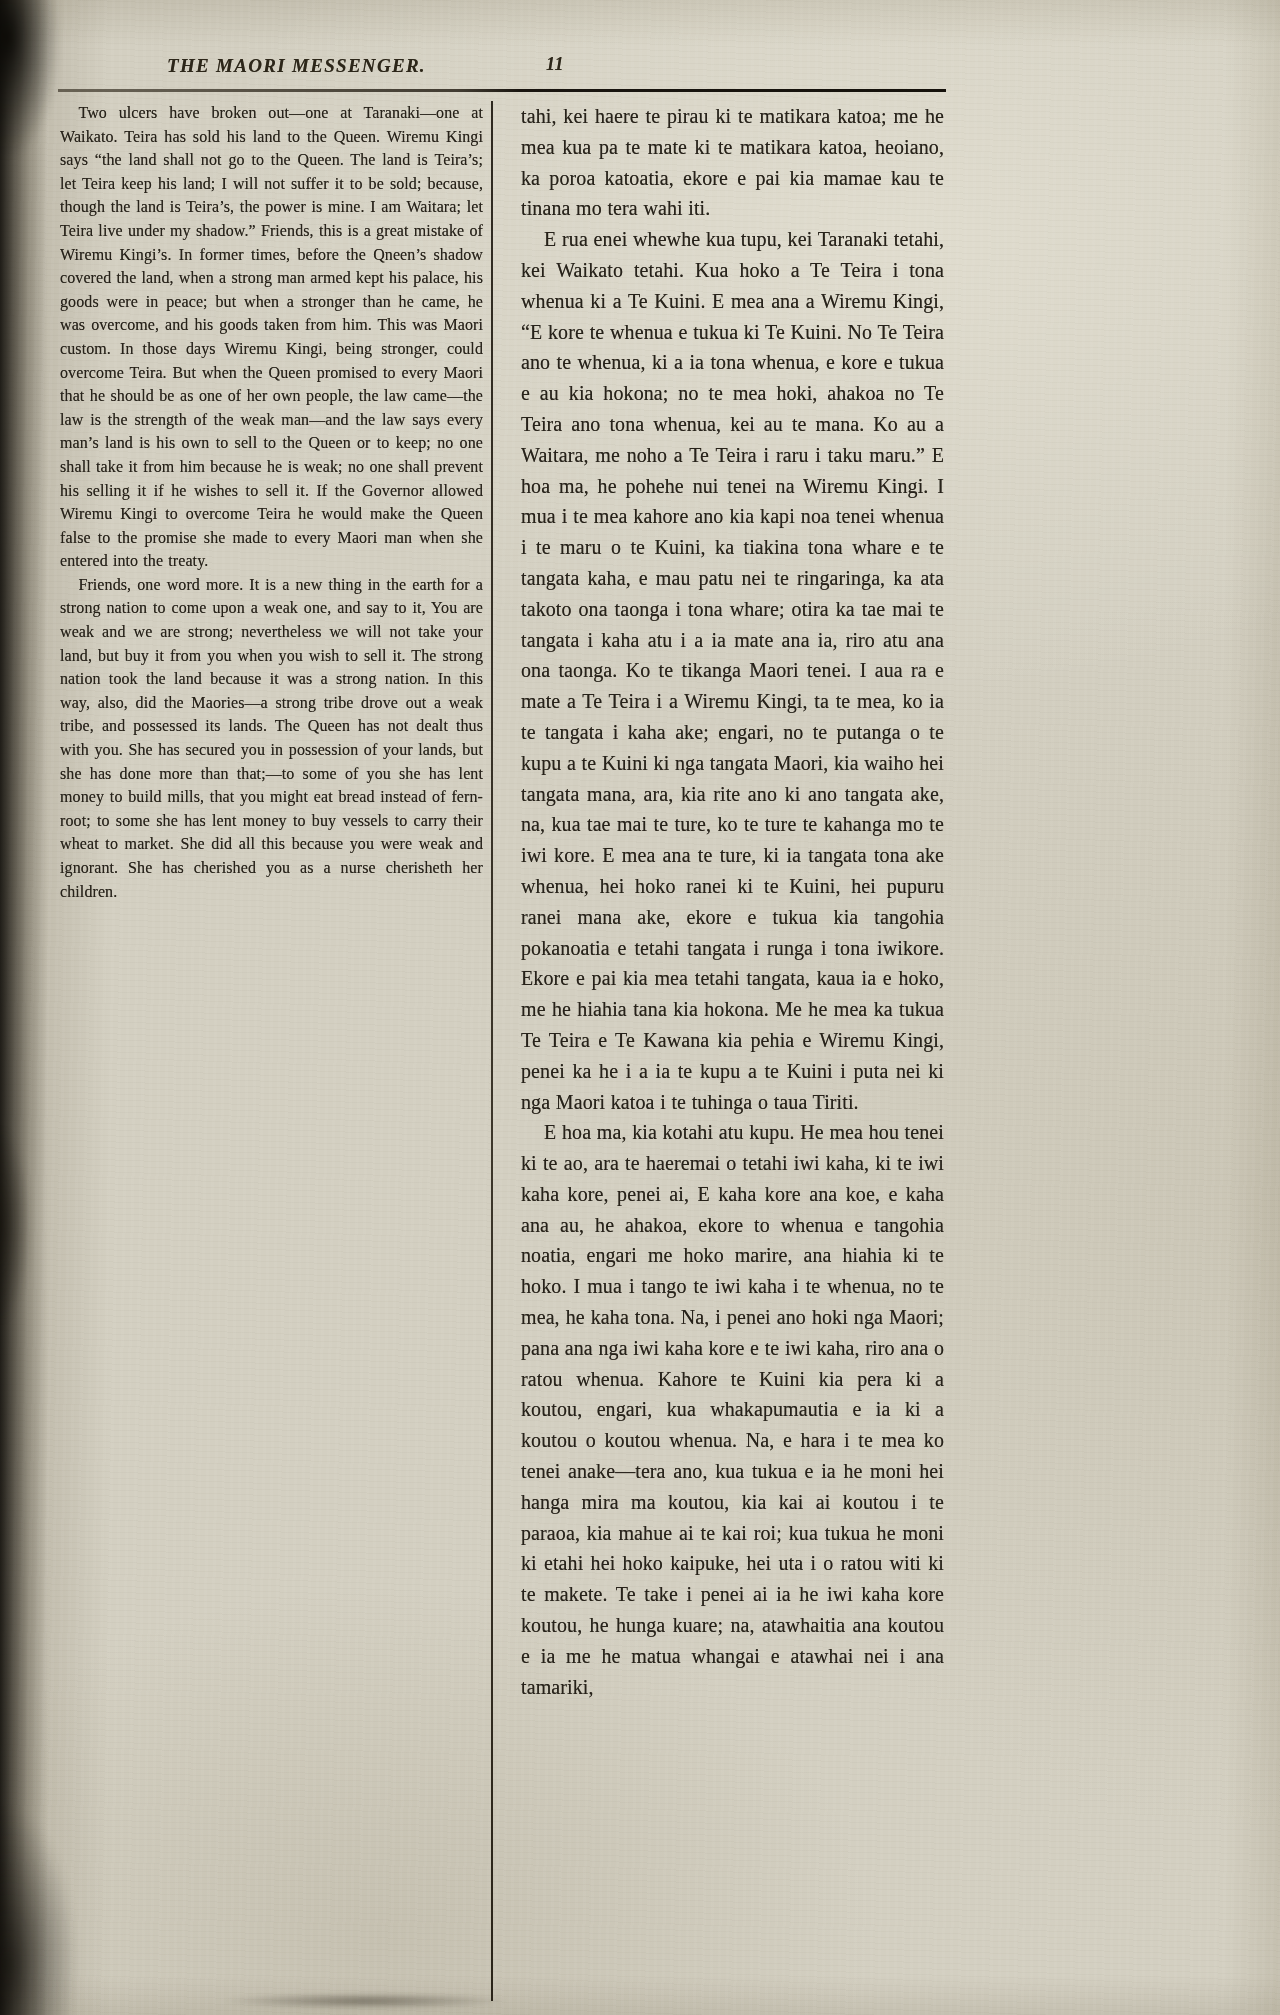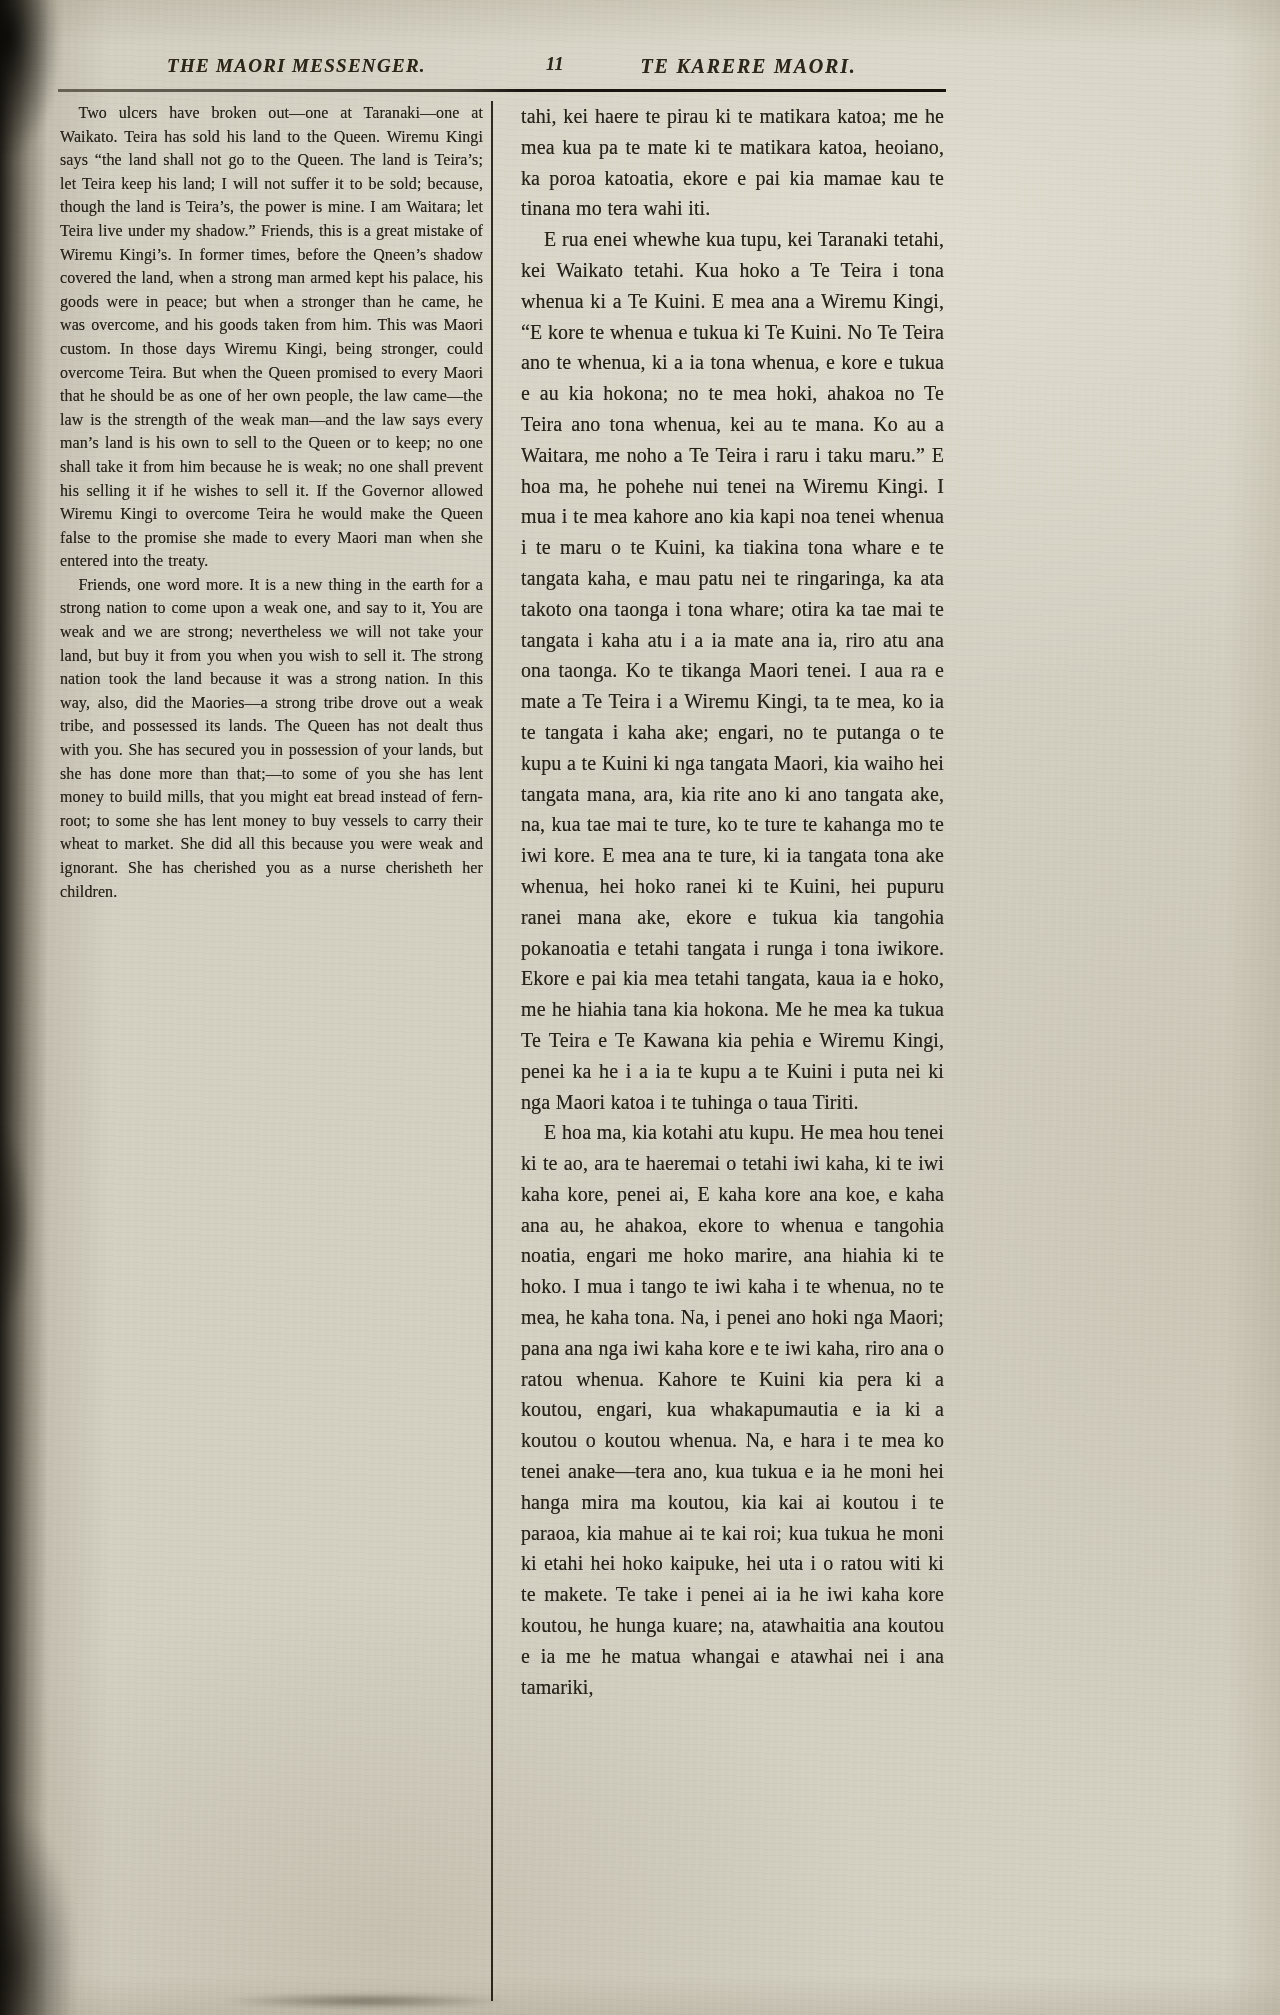--- a/index.html
+++ b/index.html
@@ -127,21 +127,20 @@
   <div class="blob blob-top-left"></div>
   <div class="blob blob-mid-left"></div>
   <div class="blob blob-bottom-left"></div>
   <div class="smudge-bottom"></div>
 
   <div class="page-content">
 
     <div class="masthead">
       <div class="mast-left">THE MAORI MESSENGER.</div>
       <div class="mast-page">11</div>
-      <div class="mast-right">TE KARERE MAORI.</div>
     </div>
 
     <div class="header-rule"></div>
 
     <div class="columns">
 
       <div class="col col-en" lang="en">
         <p class="para indent">Two ulcers have broken out—one at Taranaki—one at Waikato. Teira has sold his land to the Queen. Wiremu Kingi says “the land shall not go to the Queen. The land is Teira’s; let Teira keep his land; I will not suffer it to be sold; because, though the land is Teira’s, the power is mine. I am Waitara; let Teira live under my shadow.” Friends, this is a great mistake of Wiremu Kingi’s. In former times, before the Qneen’s shadow covered the land, when a strong man armed kept his palace, his goods were in peace; but when a stronger than he came, he was overcome, and his goods taken from him. This was Maori custom. In those days Wiremu Kingi, being stronger, could overcome Teira. But when the Queen promised to every Maori that he should be as one of her own people, the law came—the law is the strength of the weak man—and the law says every man’s land is his own to sell to the Queen or to keep; no one shall take it from him because he is weak; no one shall prevent his selling it if he wishes to sell it. If the Governor allowed Wiremu Kingi to overcome Teira he would make the Queen false to the promise she made to every Maori man when she entered into the treaty.</p>
         <p class="para indent para2">Friends, one word more. It is a new thing in the earth for a strong nation to come upon a weak one, and say to it, You are weak and we are strong; nevertheless we will not take your land, but buy it from you when you wish to sell it. The strong nation took the land because it was a strong nation. In this way, also, did the Maories—a strong tribe drove out a weak tribe, and possessed its lands. The Queen has not dealt thus with you. She has secured you in possession of your lands, but she has done more than that;—to some of you she has lent money to build mills, that you might eat bread instead of fern-root; to some she has lent money to buy vessels to carry their wheat to market. She did all this because you were weak and ignorant. She has cherished you as a nurse cherisheth her children.</p>
       </div>

